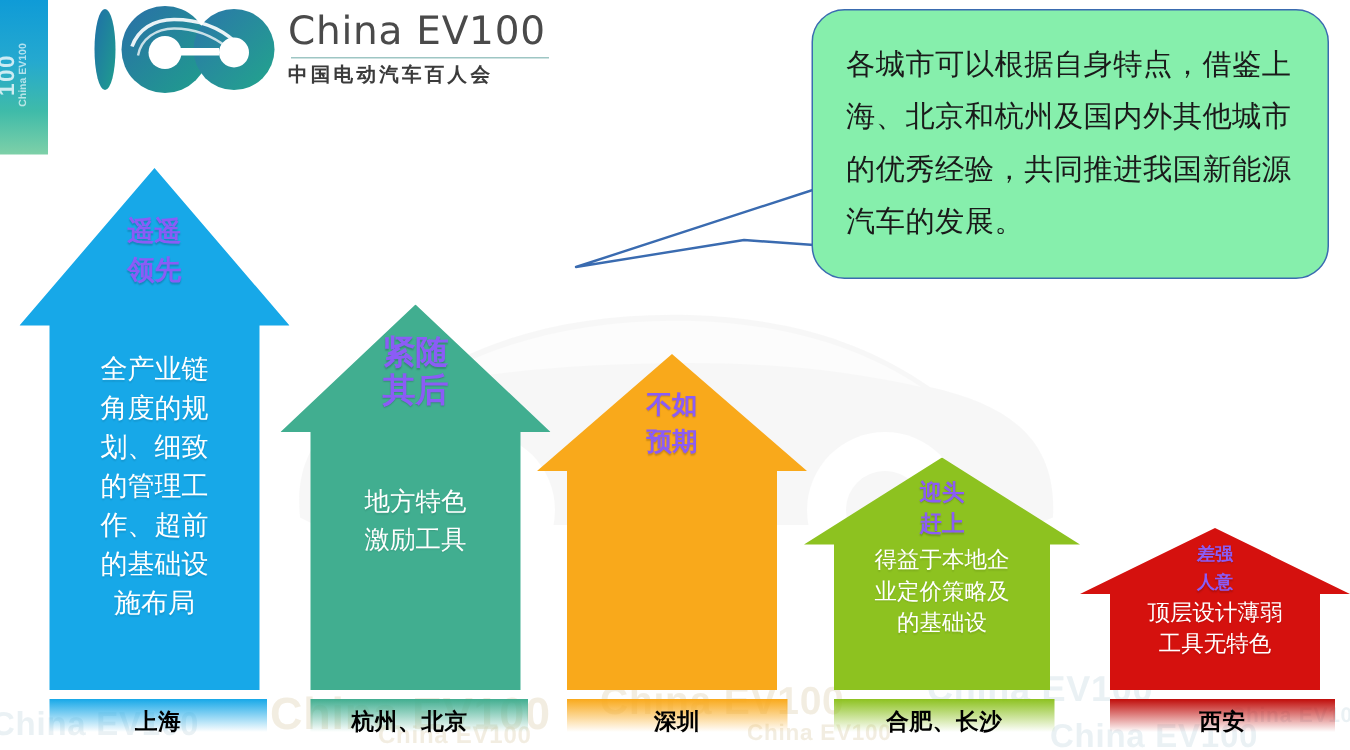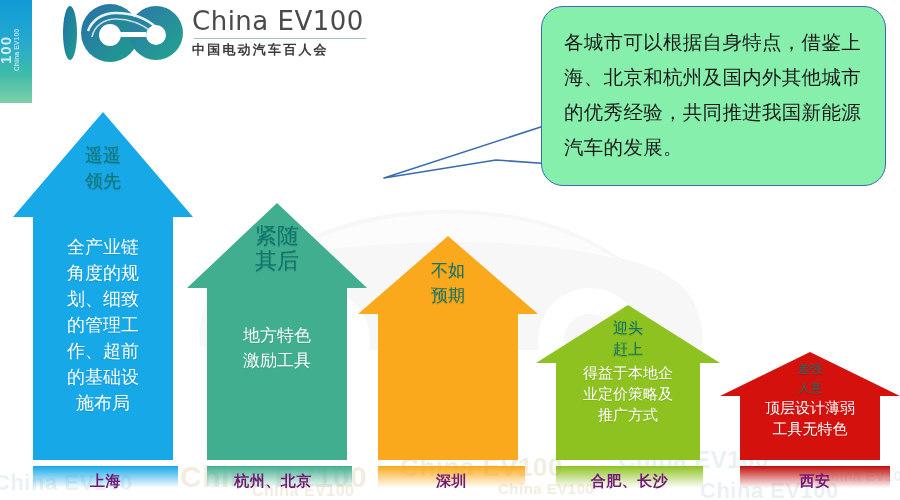--- a/index.html
+++ b/index.html
@@ -62,35 +62,35 @@
     font-family:"DejaVu Sans",sans-serif;
     letter-spacing:.3px;
   }
   .callout-tail{position:absolute;left:378px;top:120px;width:175px;height:70px;}
 
   
   .arrow{position:absolute;}
   .arrow-shape{position:absolute;left:0;top:0;}
   .arrow-title{
     position:absolute;left:0;right:0;text-align:center;
-    color:#0f766e;font-weight:400;
+    color:#8b5cf6;font-weight:700;
     font-family:"DejaVu Sans",sans-serif;
     text-shadow:0 1px 1px rgba(0,0,0,.18);
     white-space:pre-line;
   }
   .arrow-body{
     position:absolute;left:0;right:0;text-align:center;
     color:#ffffff;font-weight:400;
     font-family:"DejaVu Sans",sans-serif;
     text-shadow:0 1px 1px rgba(0,0,0,.10);
   }
   .reflect{position:absolute;}
   .city-label{
     position:absolute;text-align:center;
-    font-size:15px;font-weight:700;color:#701a75;
+    font-size:15px;font-weight:700;color:#000000;
     font-family:Liberation Serif, serif;
     white-space:nowrap;letter-spacing:.5px;
   }
 </style>
 </head>
 <body>
 
 <div id="stage">
 
   <svg class="bg-car" viewBox="0 0 560 300">
@@ -202,21 +202,21 @@
       <div class="reflect" style="left: 378px; top: 466px; width: 147px; height: 22px; background: linear-gradient(rgb(249, 169, 27) 0%, rgba(249, 169, 27, 0) 100%);"></div>
       <div class="city-label" style="left: 378px; top: 472px; width: 147px;">深圳</div>
       <div class="arrow" style="left: 536px; top: 305px; width: 184px; height: 155px;">
         <svg class="arrow-shape" width="184" height="155" viewBox="0 0 184 155">
       <polygon points="92,0 184,58 164,58 164,155 20,155 20,58 0,58" fill="#8DC220"></polygon>
         </svg>
         <div class="arrow-title" style="top: 13px; font-size: 15px; line-height: 21px;">迎头
 赶上</div>
         <div class="arrow-body" style="top: 58px; font-size: 15px; line-height: 21px; white-space: pre-line;">得益于本地企
 业定价策略及
-推广方式</div>
+的基础设</div>
       </div>
       <div class="reflect" style="left: 556px; top: 466px; width: 147px; height: 22px; background: linear-gradient(rgb(141, 194, 32) 0%, rgba(141, 194, 32, 0) 100%);"></div>
       <div class="city-label" style="left: 556px; top: 472px; width: 147px;">合肥、长沙</div>
       <div class="arrow" style="left: 720px; top: 352px; width: 180px; height: 108px;">
         <svg class="arrow-shape" width="180" height="108" viewBox="0 0 180 108">
       <polygon points="90,0 180,44 160,44 160,108 20,108 20,44 0,44" fill="#D5110E"></polygon>
         </svg>
         <div class="arrow-title" style="top: 8px; font-size: 12px; line-height: 19px;">差强
 人意</div>
         <div class="arrow-body" style="top: 46px; font-size: 15px; line-height: 21px; white-space: pre-line;">顶层设计薄弱

